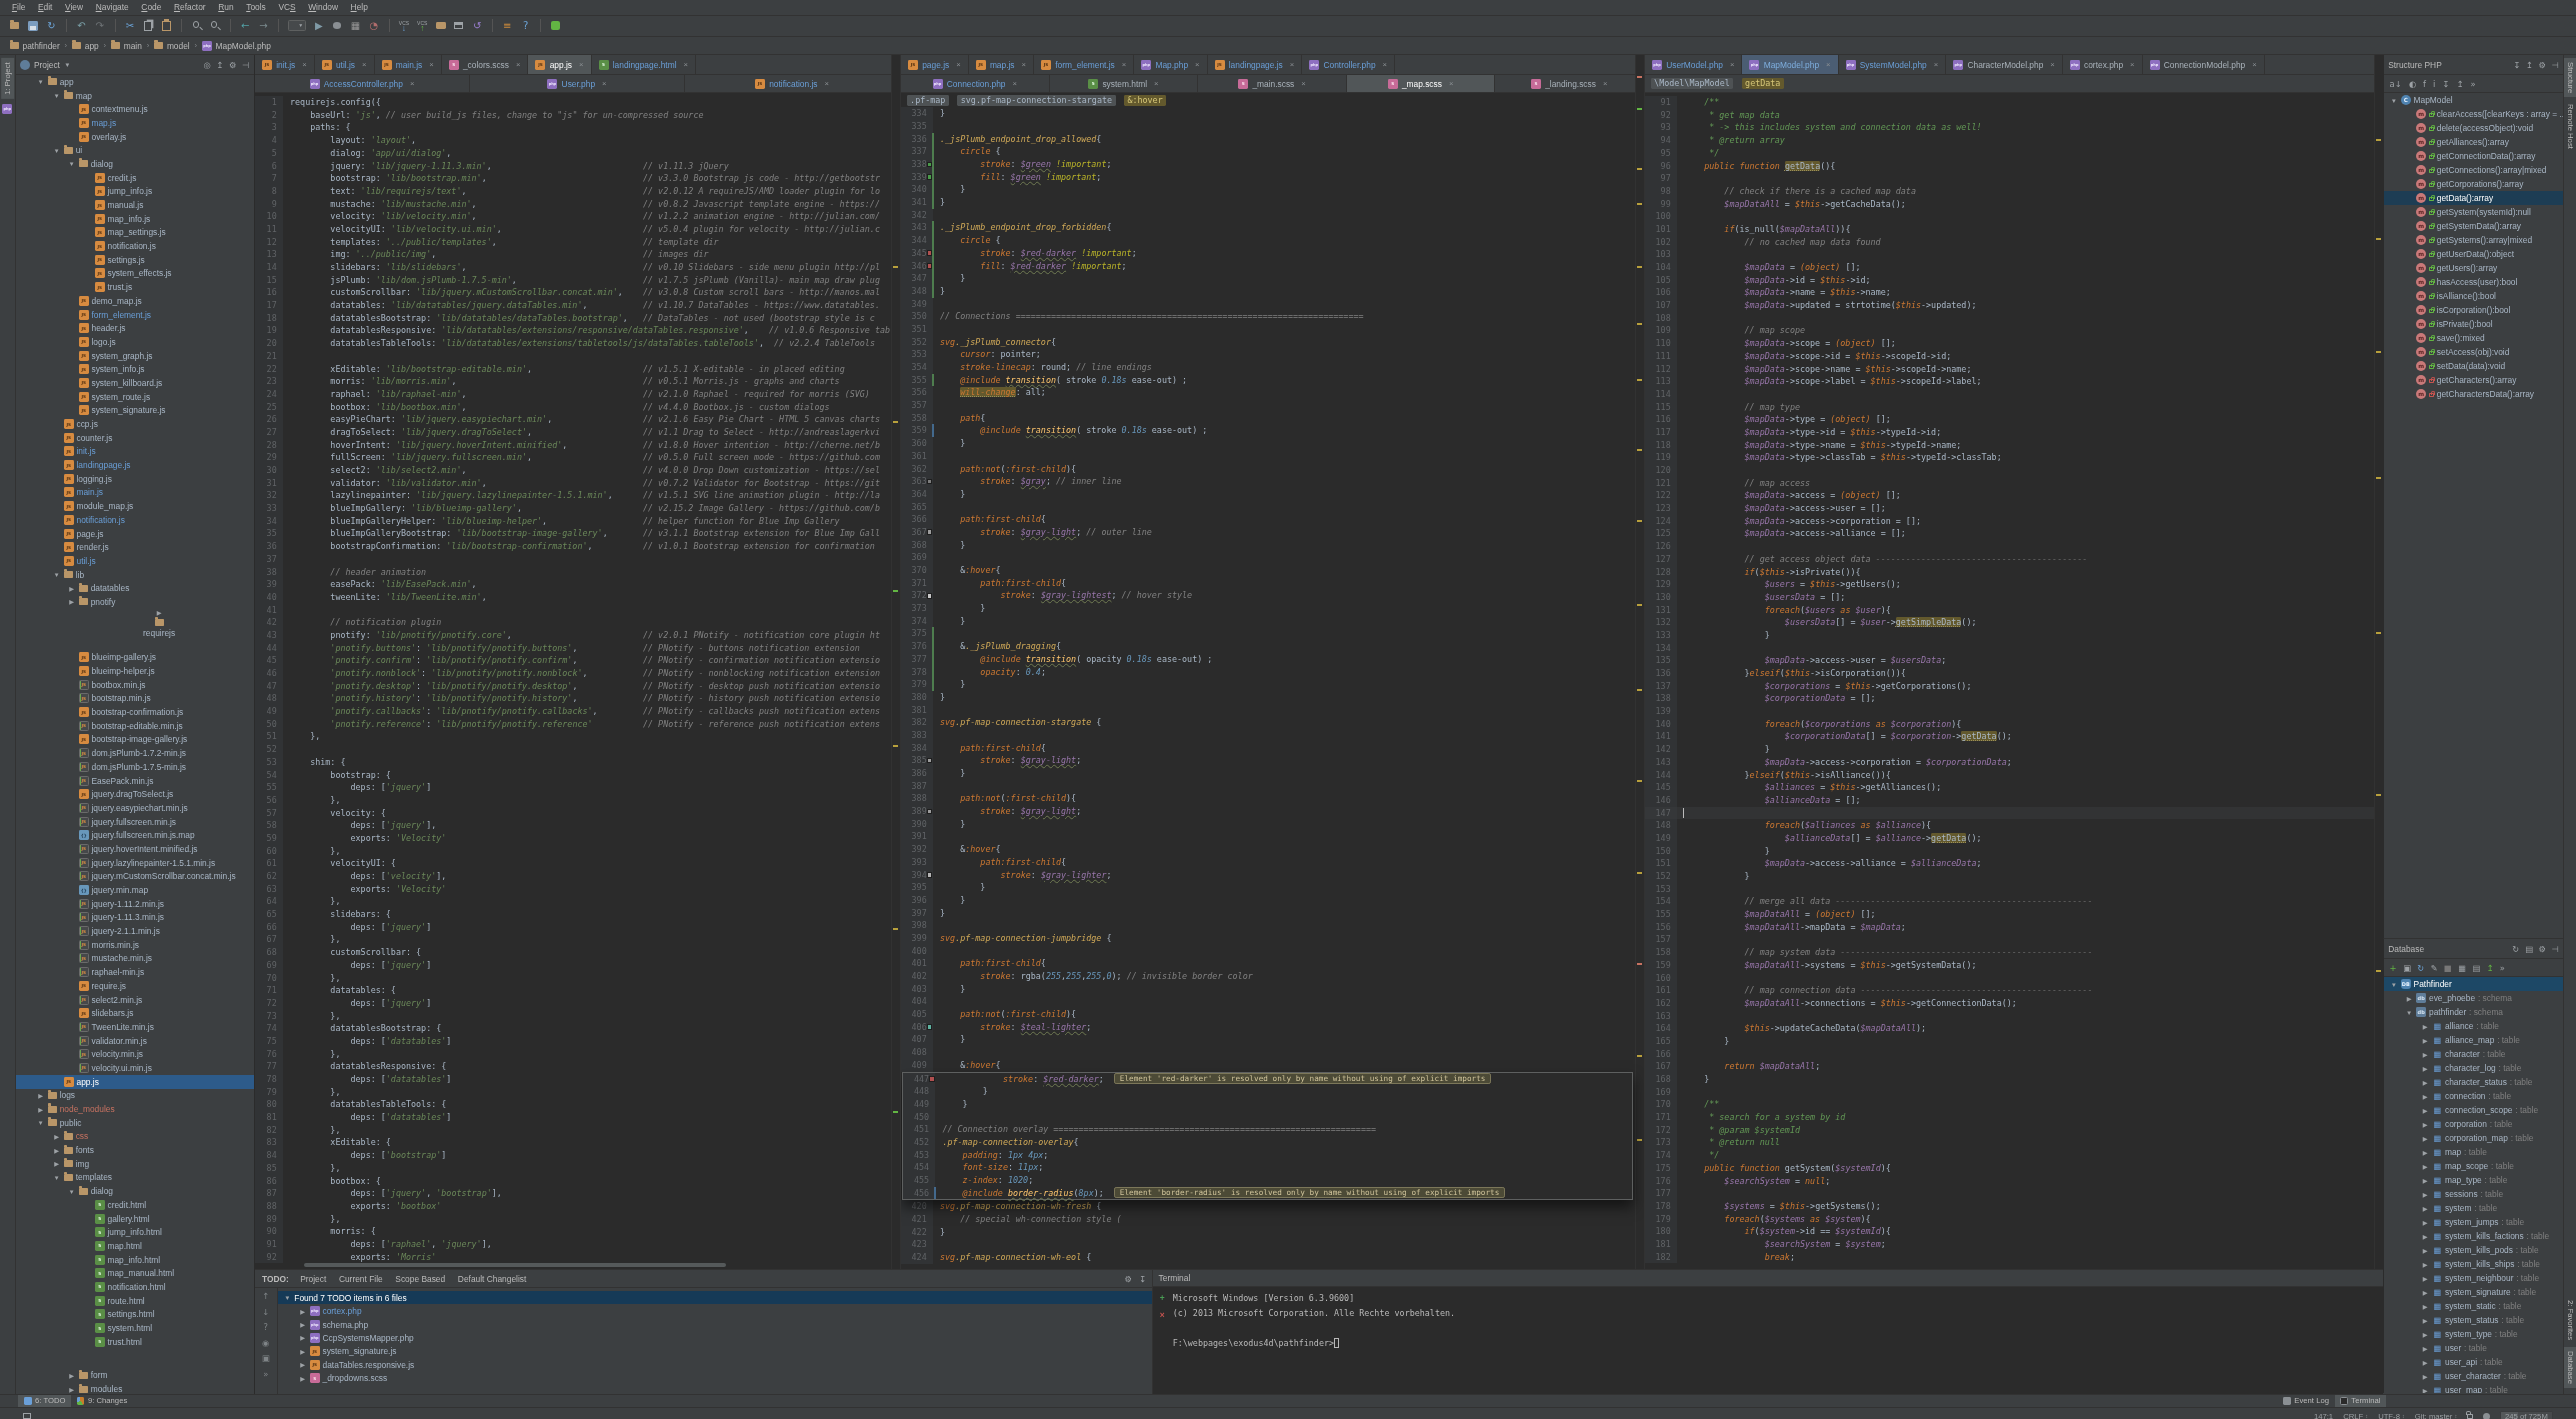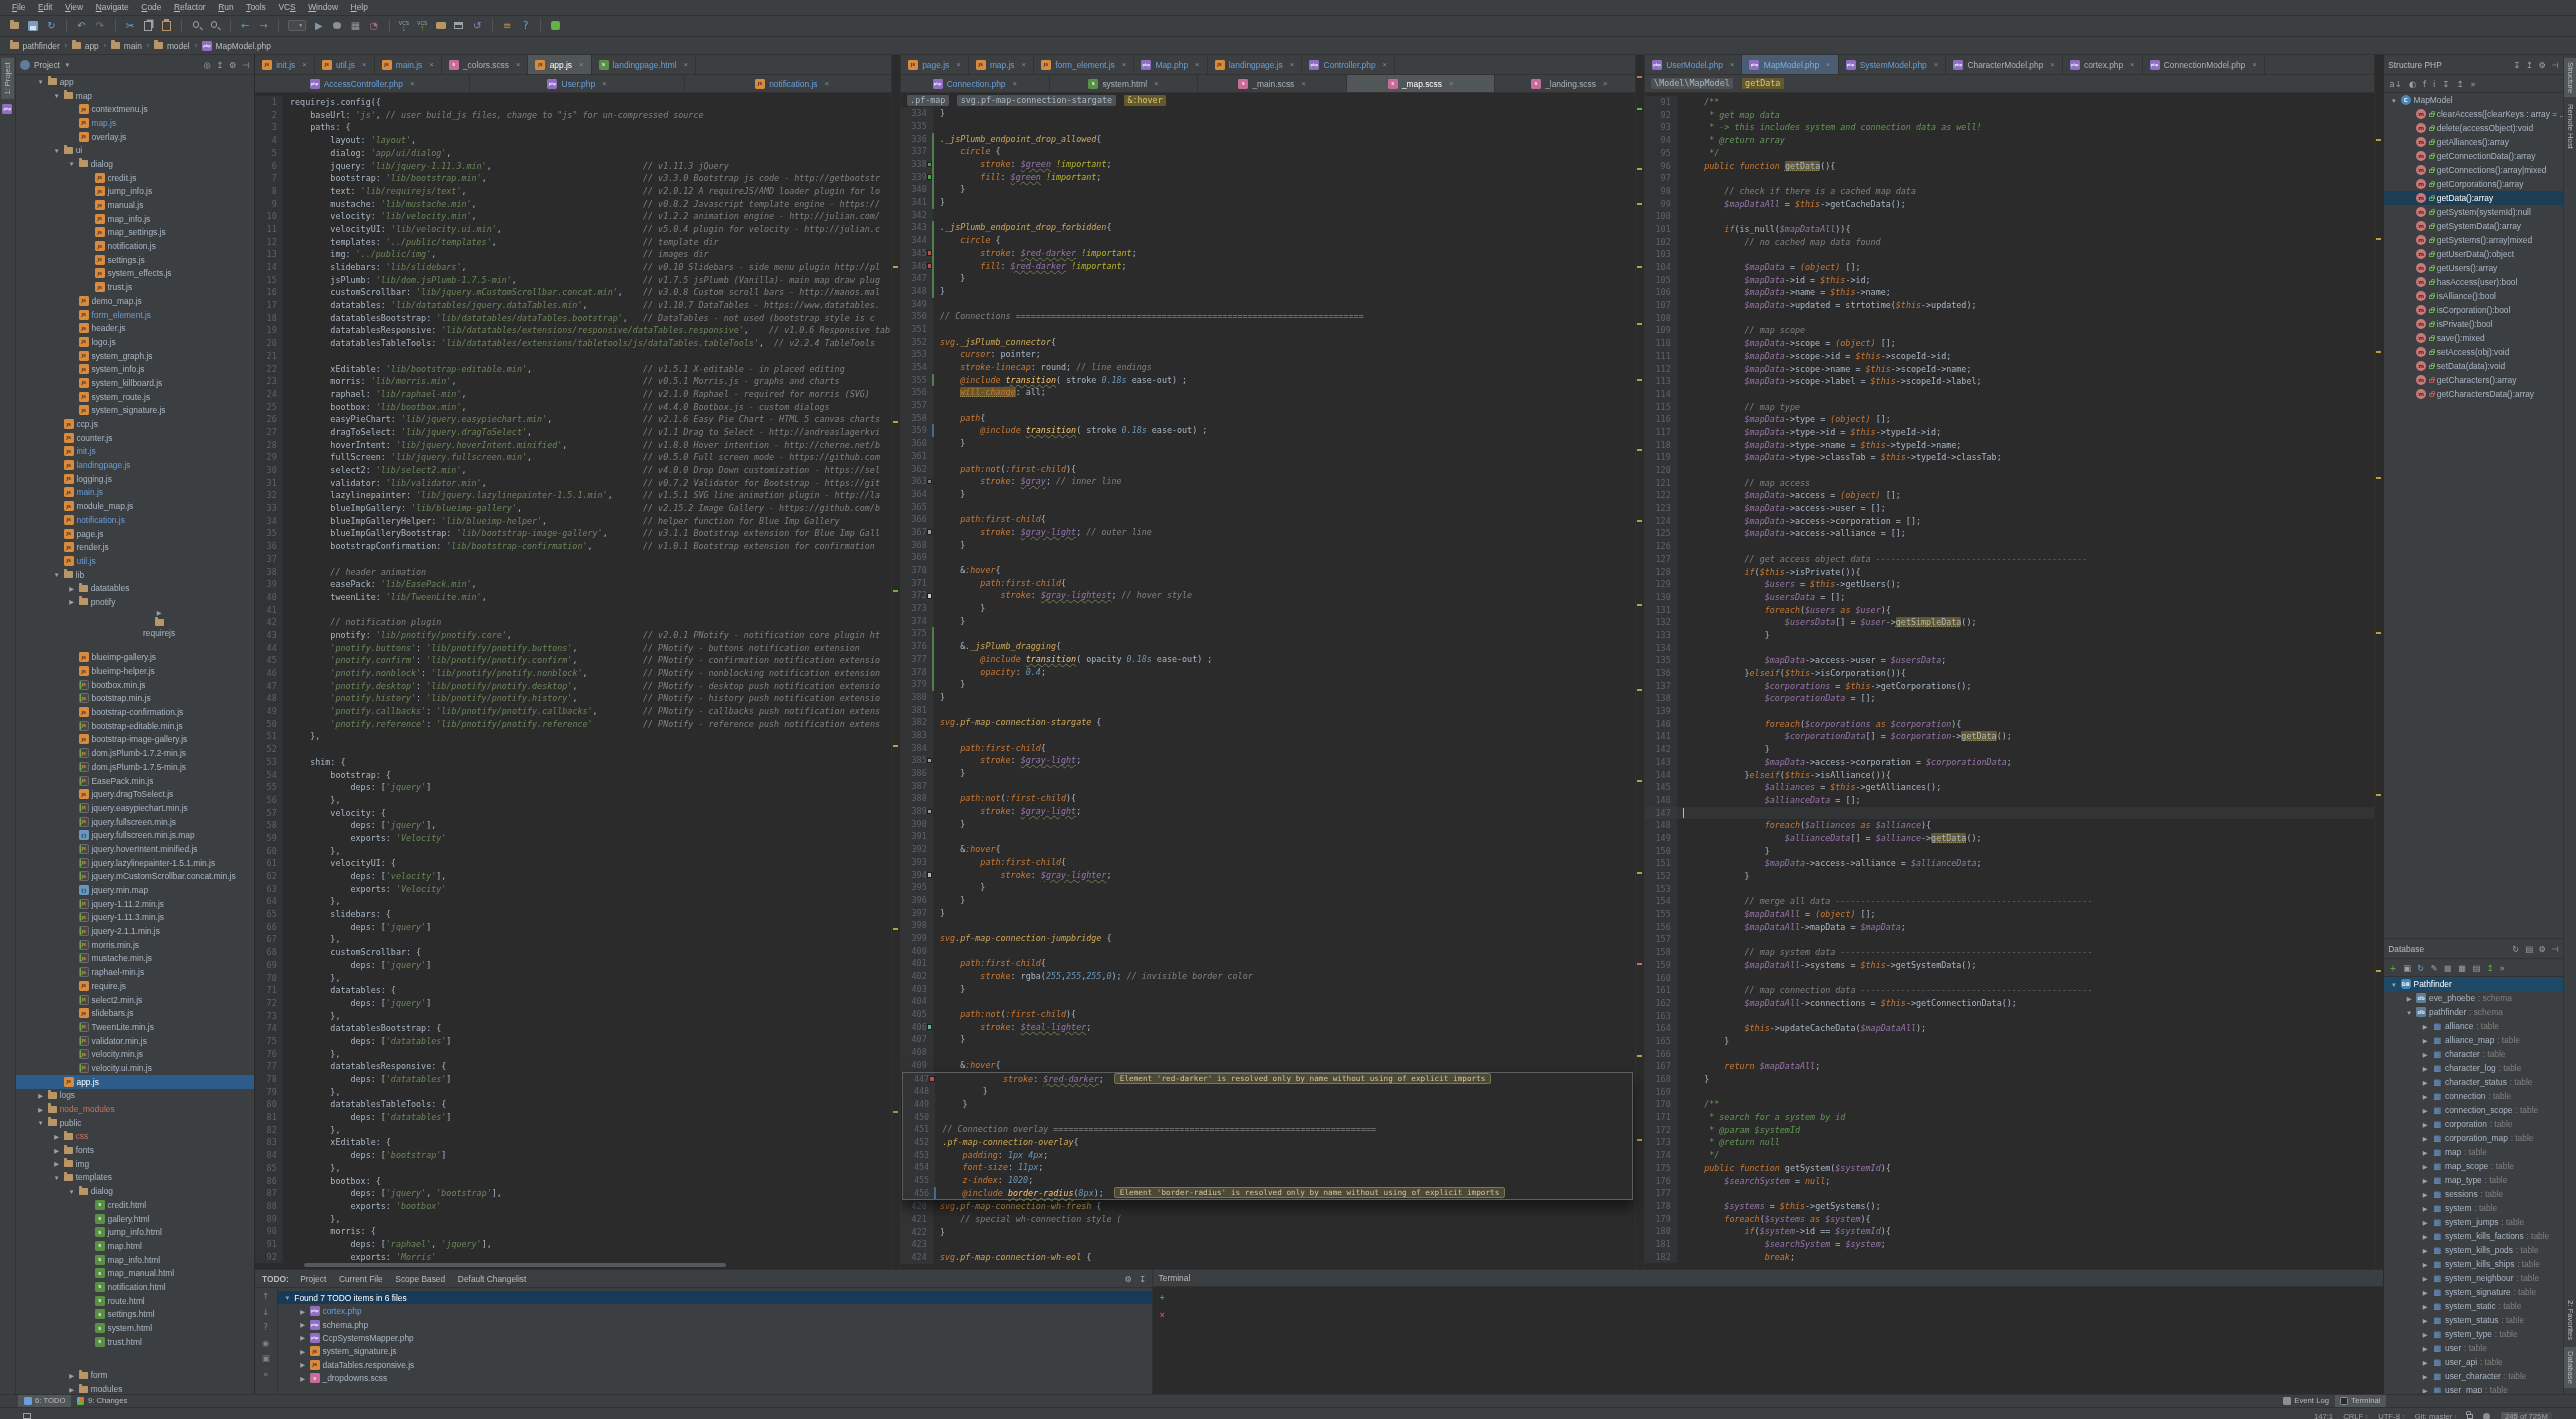--- a/index.html
+++ b/index.html
@@ -1664,20 +1664,21 @@
 
 <div id="terminal-panel" class="abs">
   <div class="term-hdr">
       <span>Terminal</span>
     </div>
   <div id="term-body">
     <div id="term-tools">
       <span style="color:#499c54">+</span>
       <span style="color:#c75450">×</span>
     </div>
+    <div id="term-lines"><div>Microsoft Windows [Version 6.3.9600]</div><div>(c) 2013 Microsoft Corporation. Alle Rechte vorbehalten.</div><div> </div><div>F:\webpages\exodus4d\pathfinder&gt;<span class="cursor"></span></div></div>
   </div>
 </div>
 
 <div id="right-stripe" class="abs">
   <div id="rstripe-top">
       <span class="vlab-r act">Structure</span>
       <span class="vlab-r">Remote Host</span>
     </div>
   <div id="rstripe-bottom" style="position:absolute;bottom:2.8px;left:0;right:0">
       <span class="vlab-r">2: Favorites</span>

